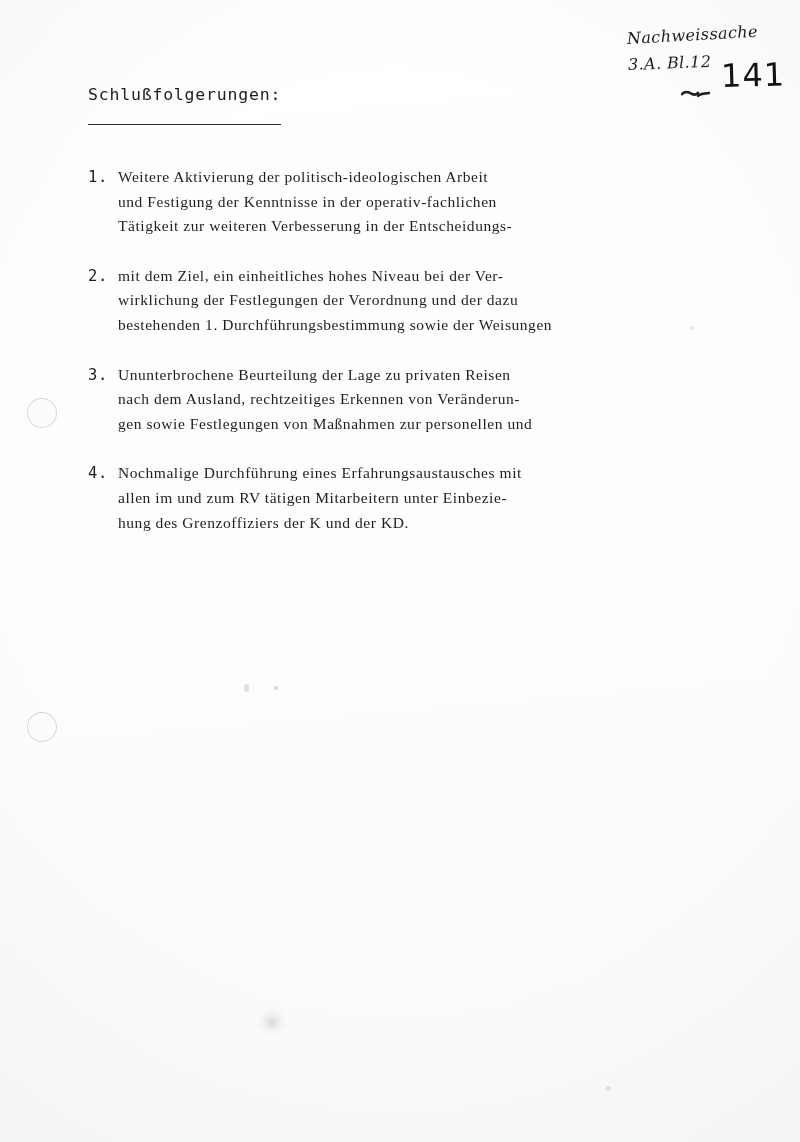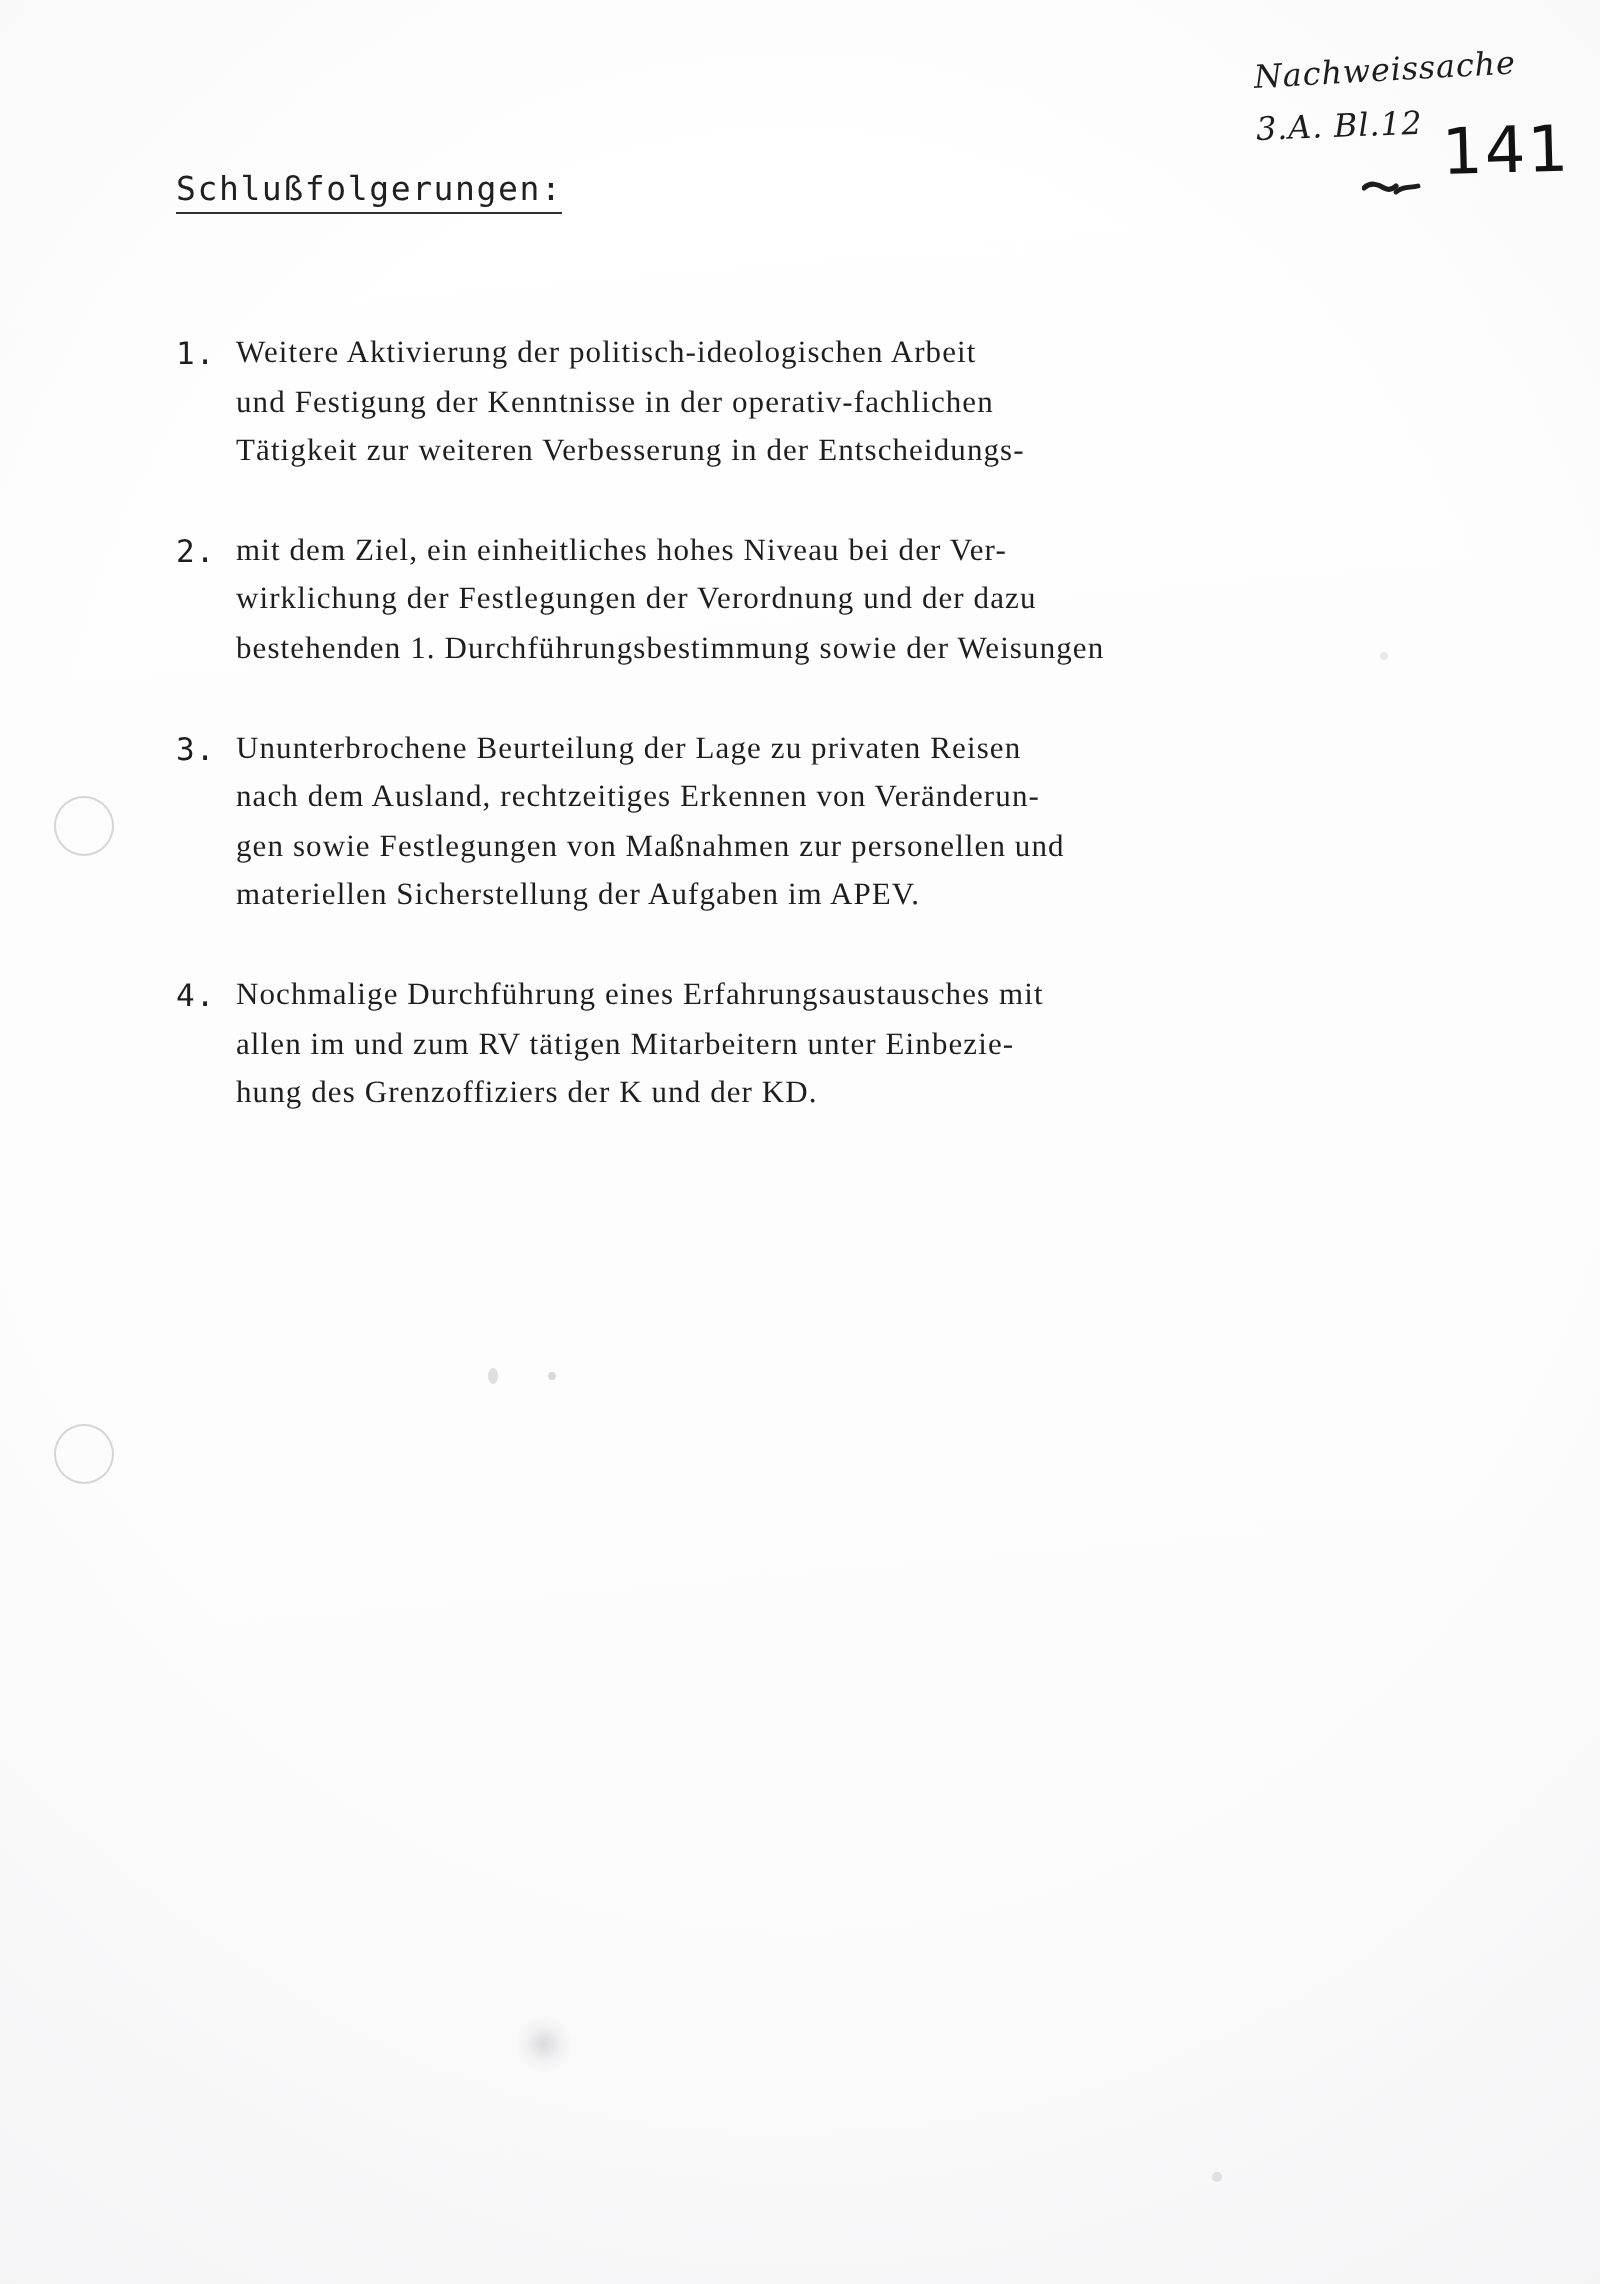--- a/index.html
+++ b/index.html
@@ -72,21 +72,21 @@
 
   
   #heading {
     position: absolute;
     left: 88px;
     top: 85px;
     font-size: 16.5px;
     letter-spacing: 0.8px;
     color: #202020;
     border-bottom: 1.6px solid #303030;
-    padding-bottom: 2px;
+    padding-bottom: 20px;
     display: inline-block;
     white-space: nowrap;
   }
 
   
   #conclusions-list {
     position: absolute;
     left: 88px;
     top: 165px;
     width: 620px;
@@ -197,21 +197,20 @@
         <div class="item-line">bestehenden 1. Durchführungsbestimmung sowie der Weisungen</div>
       </div>
     </div>
 
     <div class="list-item">
       <div class="item-marker">3.</div>
       <div class="item-lines">
         <div class="item-line">Ununterbrochene Beurteilung der Lage zu privaten Reisen</div>
         <div class="item-line">nach dem Ausland, rechtzeitiges Erkennen von Veränderun-</div>
         <div class="item-line">gen sowie Festlegungen von Maßnahmen zur personellen und</div>
-        <div class="item-line">materiellen Sicherstellung der Aufgaben im APEV.</div>
       </div>
     </div>
 
     <div class="list-item">
       <div class="item-marker">4.</div>
       <div class="item-lines">
         <div class="item-line">Nochmalige Durchführung eines Erfahrungsaustausches mit</div>
         <div class="item-line">allen im und zum RV tätigen Mitarbeitern unter Einbezie-</div>
         <div class="item-line">hung des Grenzoffiziers der K und der KD.</div>
       </div>

